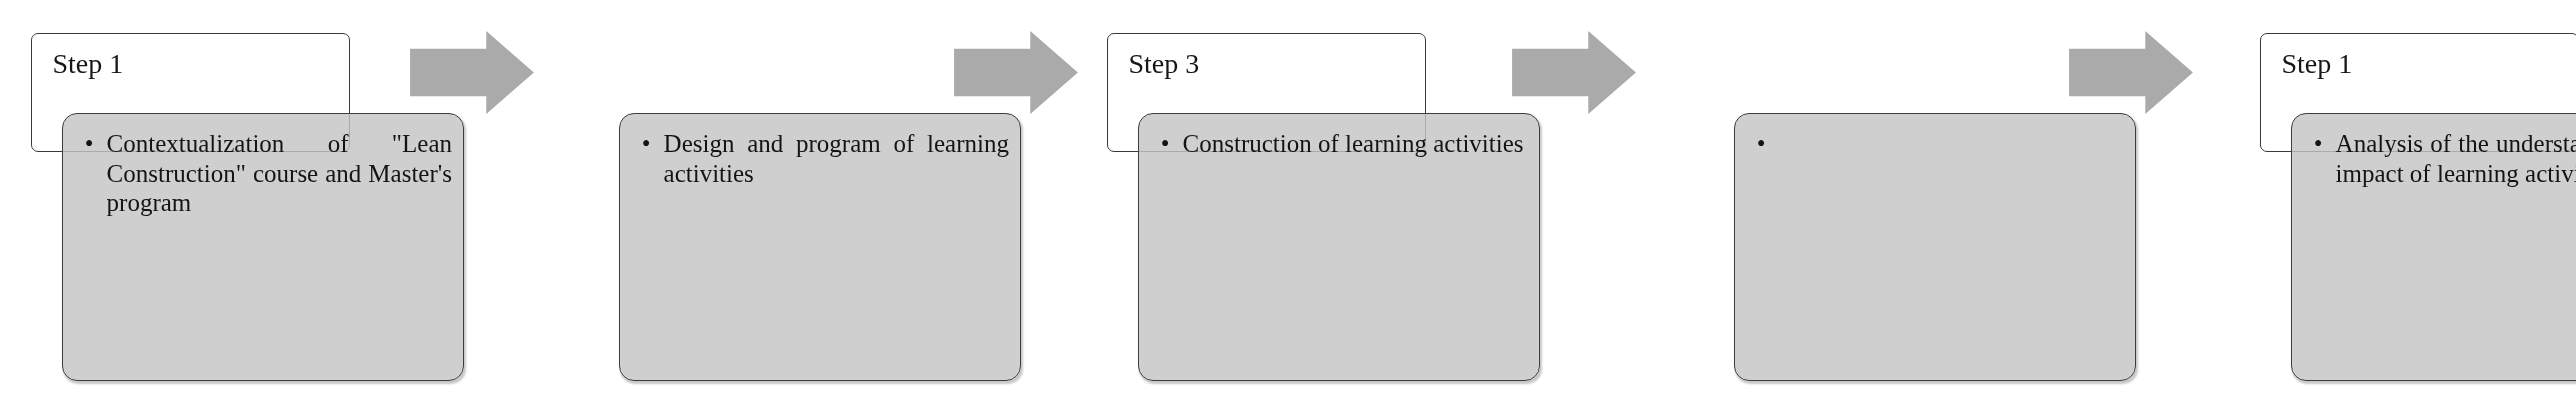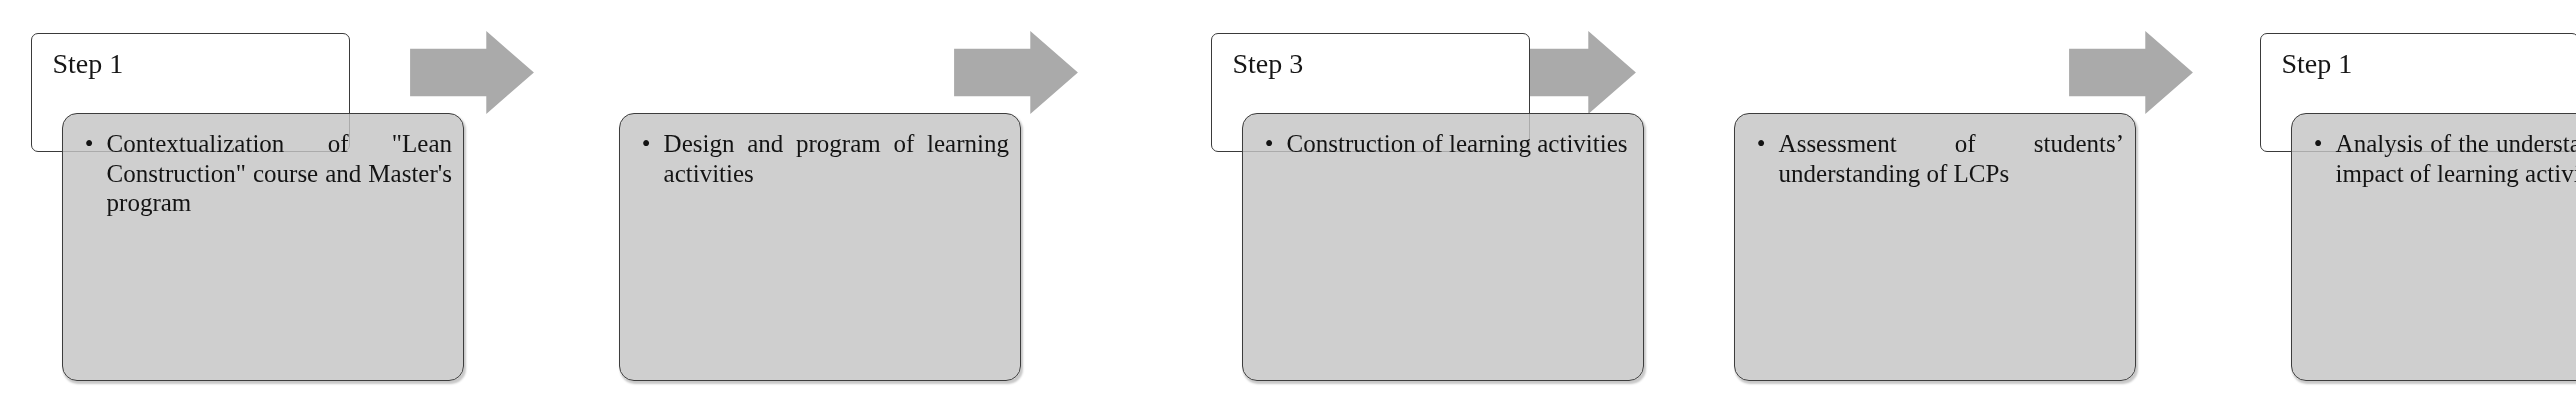--- a/index.html
+++ b/index.html
@@ -142,21 +142,21 @@
       </ul>
     </div>
   </div>
 
   <div class="arrow-connector" style="left:954px;">
     <svg viewBox="0 0 182 122" xmlns="http://www.w3.org/2000/svg" aria-hidden="true">
       <polygon points="0,26 112,26 112,0 182,61 112,122 112,96 0,96" fill="#aaaaaa"></polygon>
     </svg>
   </div>
 
-  <div class="step-group" style="left:1180px;">
+  <div class="step-group" style="left:1076px;">
     <div class="step-header">
       <div class="step-header-label">Step 3</div>
     </div>
     <div class="step-body">
       <ul class="bullet-list">
         <li class="bullet-item">
           <span class="bullet-dot">•</span>
           <span>Construction of learning activities</span>
         </li>
       </ul>
@@ -167,21 +167,20 @@
     <svg viewBox="0 0 182 122" xmlns="http://www.w3.org/2000/svg" aria-hidden="true">
       <polygon points="0,26 112,26 112,0 182,61 112,122 112,96 0,96" fill="#aaaaaa"></polygon>
     </svg>
   </div>
 
   <div class="step-group" style="left:1672px;">
     <div class="step-body">
       <ul class="bullet-list">
         <li class="bullet-item">
           <span class="bullet-dot">•</span>
-          <span>Assessment of students’ understanding of LCPs</span>
         </li>
       </ul>
     </div>
   </div>
 
   <div class="arrow-connector" style="left:2069px;">
     <svg viewBox="0 0 182 122" xmlns="http://www.w3.org/2000/svg" aria-hidden="true">
       <polygon points="0,26 112,26 112,0 182,61 112,122 112,96 0,96" fill="#aaaaaa"></polygon>
     </svg>
   </div>

